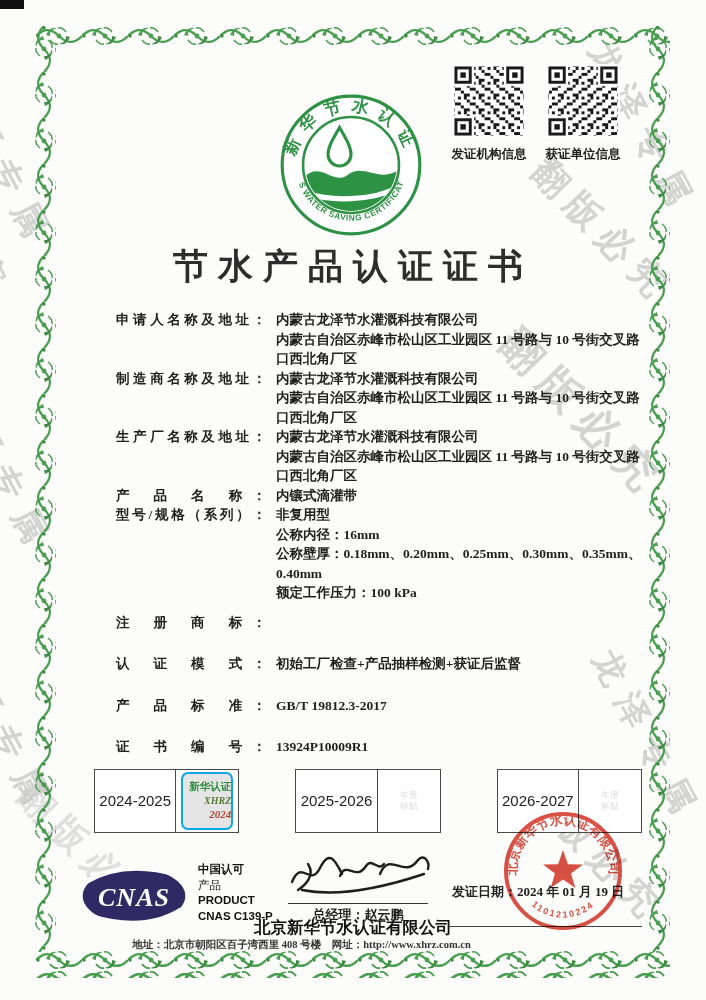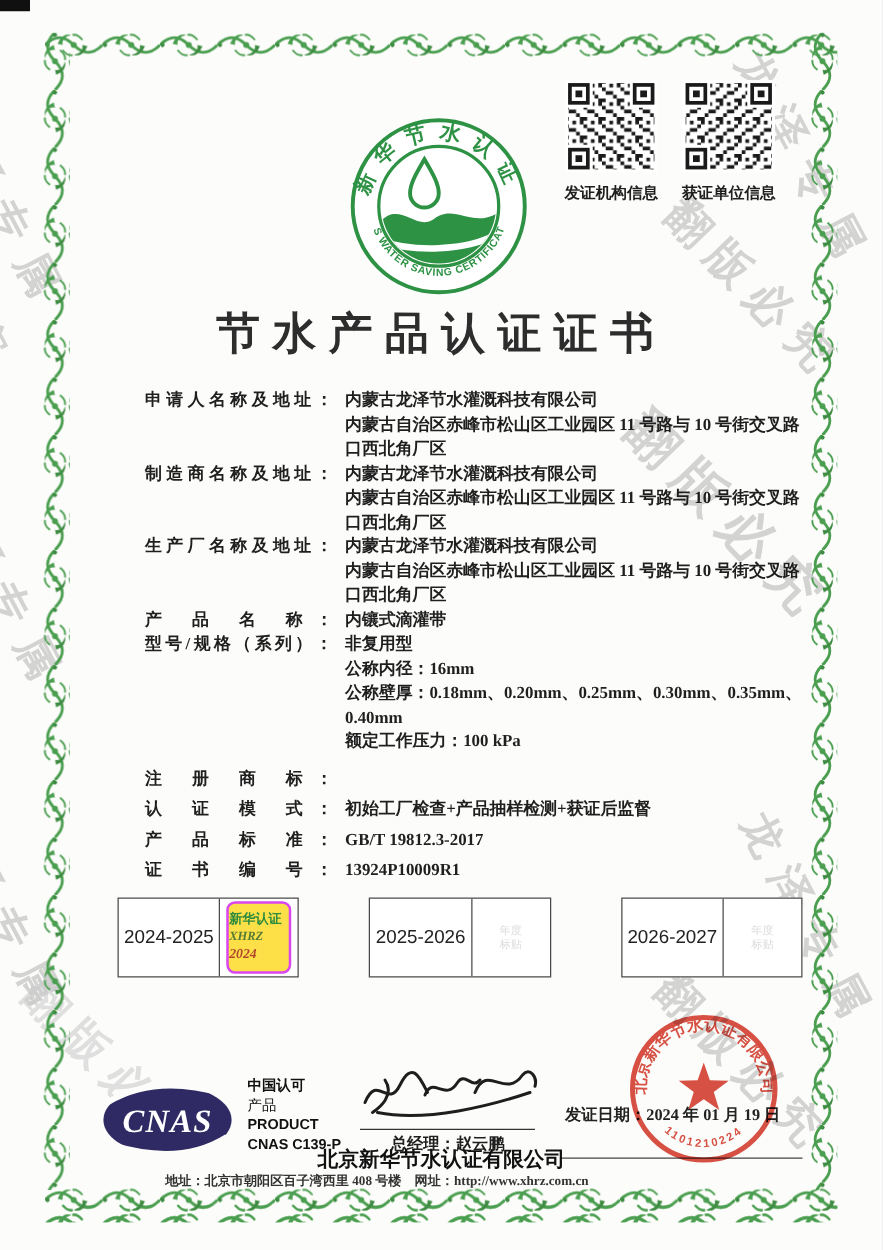--- a/index.html
+++ b/index.html
@@ -28,33 +28,33 @@
   .qr1{left:452px;} .qr2{left:546px;}
   .qrlabel{position:absolute;top:146px;width:110px;text-align:center;font-weight:bold;
            font-size:12.5px;z-index:3;}
   .qrlabel1{left:434px;text-align:center;} .qrlabel2{left:528px;}
   .title{position:absolute;left:0;top:243px;width:100%;text-align:center;z-index:3;
          font-family:Liberation Mono, monospace;font-weight:bold;
          font-size:35px;letter-spacing:10px;color:#2d2d2d;}
   
   .content{position:absolute;left:72px;top:310px;width:570px;z-index:3;}
   .frow{display:flex;align-items:flex-start;font-size:13.5px;font-weight:bold;line-height:19.5px;}
-  .frow.gap{margin-top:5px;}
+  .frow.gap{margin-top:22px;}
   .flabel{width:150px;flex:none;text-align:justify;text-align-last:justify;padding-left:44px;}
   .fval{flex:1;padding-left:10px;}
   .statement{margin-top:9px;font-size:13.5px;font-weight:bold;line-height:19px;text-indent:2.2em;}
   
   .yeartable{display:flex;margin-top:12px;margin-left:22px;gap:56px;}
   .ybox{width:152px;height:62px;border:1.5px solid #4a4a4a;display:flex;background:#fff;}
   .ycell{flex:1;display:flex;align-items:center;justify-content:center;
          font-family:"Liberation Sans","DejaVu Sans",sans-serif;font-size:15px;color:#222;}
   .ycell2{flex:none;width:62px;border-left:1.5px solid #4a4a4a;display:flex;
           align-items:center;justify-content:center;}
-  .sticker{width:48px;height:54px;border:2px solid #d946ef;border-radius:7px;background:#fde047;
-           display:flex;flex-direction:column;align-items:flex-start;justify-content:center;line-height:1.3;}
+  .sticker{width:48px;height:54px;border:2px solid #0ea5e9;border-radius:7px;background:#e5e5e5;
+           display:flex;flex-direction:column;align-items:flex-end;justify-content:center;line-height:1.3;}
   .stk1{font-size:10.5px;font-weight:bold;color:#2e8b3e;}
   .stk2{font-size:10px;font-style:italic;font-weight:bold;color:#557a33;}
   .stk3{font-size:11px;font-style:italic;font-weight:bold;color:#b3462e;}
   .ghost{font-size:9px;line-height:11px;color:#dcdcdc;text-align:center;}
   
   .cnas-logo{position:absolute;left:80px;top:866px;z-index:3;}
   .cnas-text{position:absolute;left:198px;top:862px;z-index:3;font-size:11.5px;line-height:15.5px;
              font-family:"Liberation Sans","DejaVu Sans",sans-serif;color:#111;}
   .cnas-text div{font-weight:bold;}
   .cnas-text .light{font-weight:normal;}

